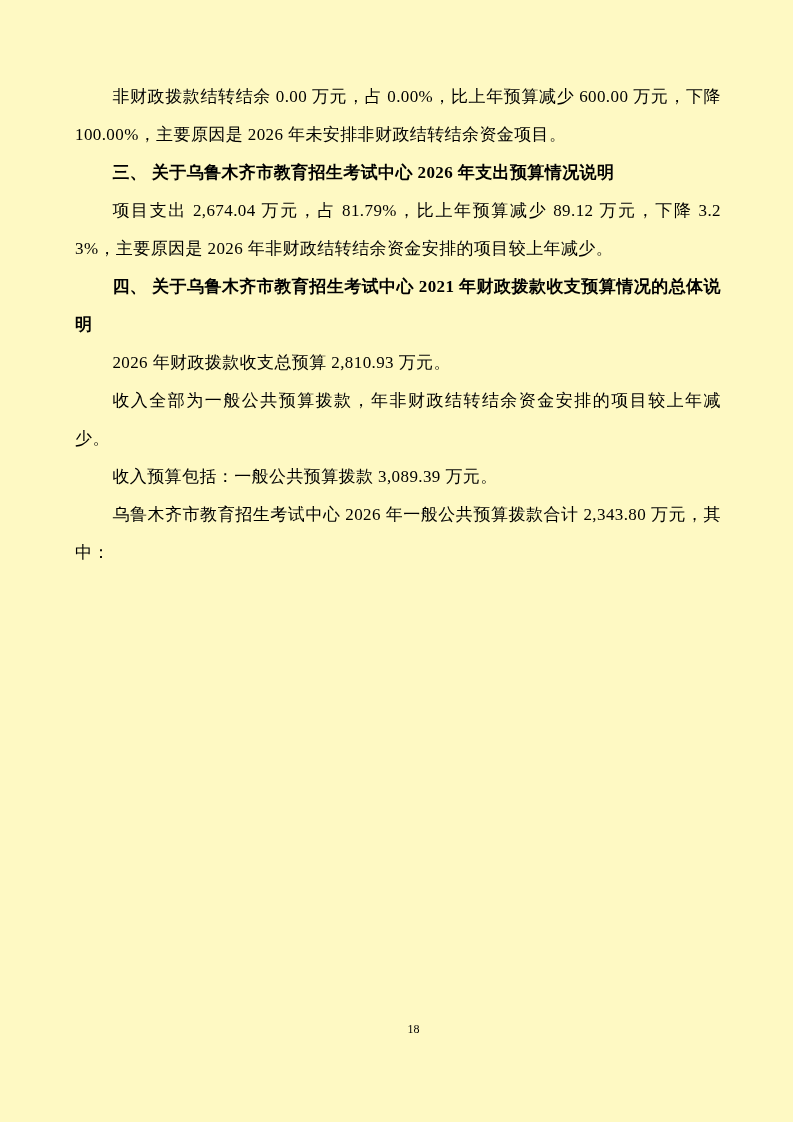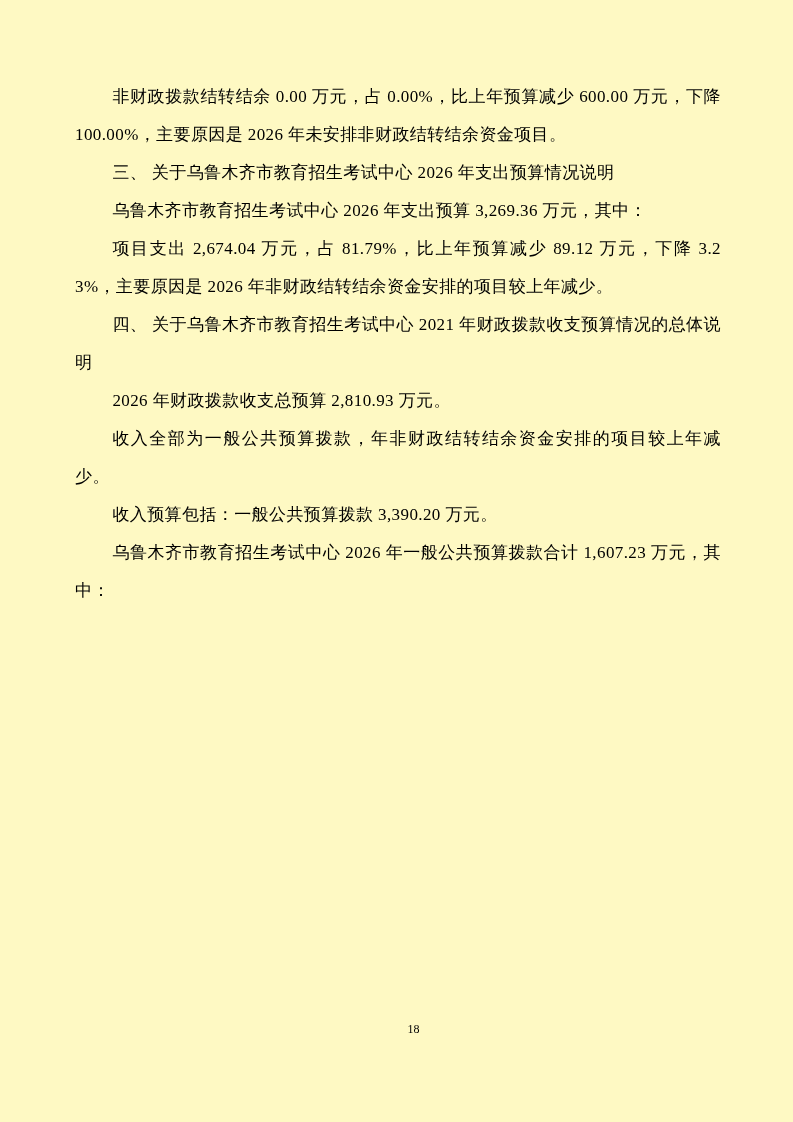--- a/index.html
+++ b/index.html
@@ -26,42 +26,41 @@
   .content p {
     margin: 0;
     font-size: 17px;
     line-height: 38px;
     text-align: justify;
     text-indent: 2.2em;
     letter-spacing: 0.4px;
     word-break: break-all;
   }
   .content p.heading {
-    font-weight: normal;
+    font-weight: bold;
   }
   .page-footer {
     position: absolute;
     left: 0;
     top: 1022px;
     width: 100%;
     text-align: center;
     font-size: 12px;
     font-family: Liberation Serif, serif;
     color: #000000;
   }
 </style>
 </head>
 <body>
 
 <div class="page">
   <div class="content">
     <p class="body">非财政拨款结转结余 0.00 万元，占 0.00%，比上年预算减少 600.00 万元，下降 100.00%，主要原因是 2026 年未安排非财政结转结余资金项目。</p>
     <p class="heading">三、 关于乌鲁木齐市教育招生考试中心 2026 年支出预算情况说明</p>
-    <p class="body">乌鲁木齐市教育招生考试中心 2026 年支出预算 3,269.36 万元，其中：</p>
     <p class="body">项目支出 2,674.04 万元，占 81.79%，比上年预算减少 89.12 万元，下降 3.23%，主要原因是 2026 年非财政结转结余资金安排的项目较上年减少。</p>
     <p class="heading">四、 关于乌鲁木齐市教育招生考试中心 2021 年财政拨款收支预算情况的总体说明</p>
     <p class="body">2026 年财政拨款收支总预算 2,810.93 万元。</p>
     <p class="body">收入全部为一般公共预算拨款，年非财政结转结余资金安排的项目较上年减少。</p>
-    <p class="body">收入预算包括：一般公共预算拨款 3,390.20 万元。</p>
-    <p class="body">乌鲁木齐市教育招生考试中心 2026 年一般公共预算拨款合计 1,607.23 万元，其中：</p>
+    <p class="body">收入预算包括：一般公共预算拨款 3,089.39 万元。</p>
+    <p class="body">乌鲁木齐市教育招生考试中心 2026 年一般公共预算拨款合计 2,343.80 万元，其中：</p>
   </div>
   <div class="page-footer">18</div>
 </div>
 
 </body></html>

